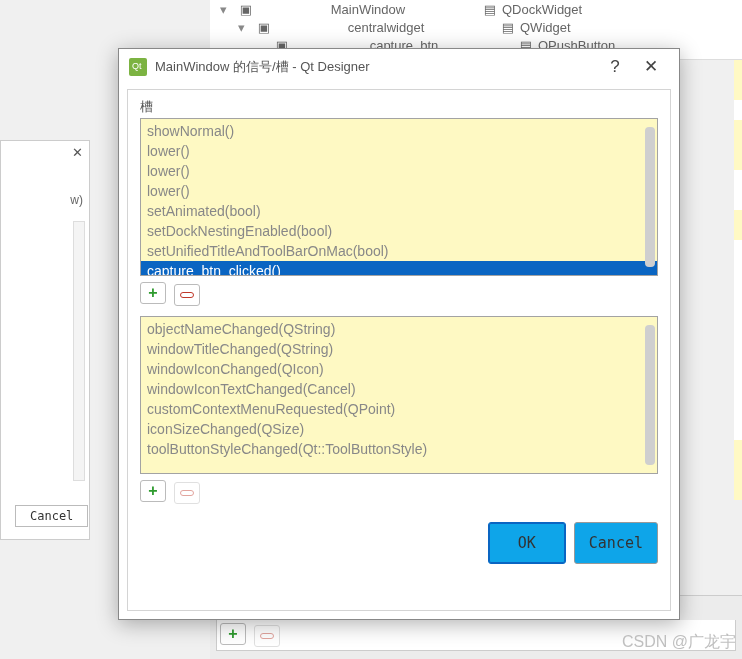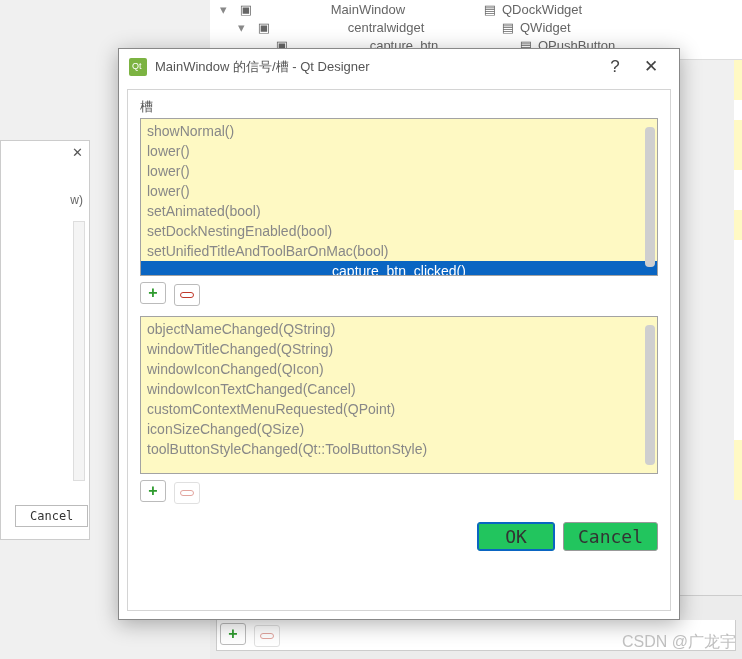--- a/index.html
+++ b/index.html
@@ -162,21 +162,21 @@
   padding: 2px 0;
 }
 .list-item {
   padding: 1px 6px;
   color: #888;
   font-size: 14px;
   line-height: 18px;
   white-space: nowrap;
   cursor: default;
 }
-.list-item.editable { color: #444; text-align: center; }
+.list-item.editable { color: #444; }
 .list-item.selected {
   background: #0a65c2;
   color: #fff;
 }
 .list-scroll {
   position: absolute;
   right: 2px;
   top: 8px;
   bottom: 8px;
   width: 10px;
@@ -205,26 +205,26 @@
   border-radius: 3px;
 }
 .button-row {
   display: flex;
   justify-content: flex-end;
   gap: 8px;
   padding-top: 8px;
 }
 .push-btn {
   min-width: 78px;
-  padding: 3px 14px;
+  padding: 11px 14px;
   border: 1px solid #999;
   border-radius: 3px;
-  background: #22c55e;
+  background: #0ea5e9;
   font-family: "Microsoft YaHei", monospace;
-  font-size: 18px;
+  font-size: 15px;
   color: #333;
   cursor: pointer;
 }
 .push-btn.primary {
   border-color: #0a65c2;
   box-shadow: 0 0 0 1px #0a65c2 inset;
 }
 .watermark {
   position: absolute;
   right: 6px;

